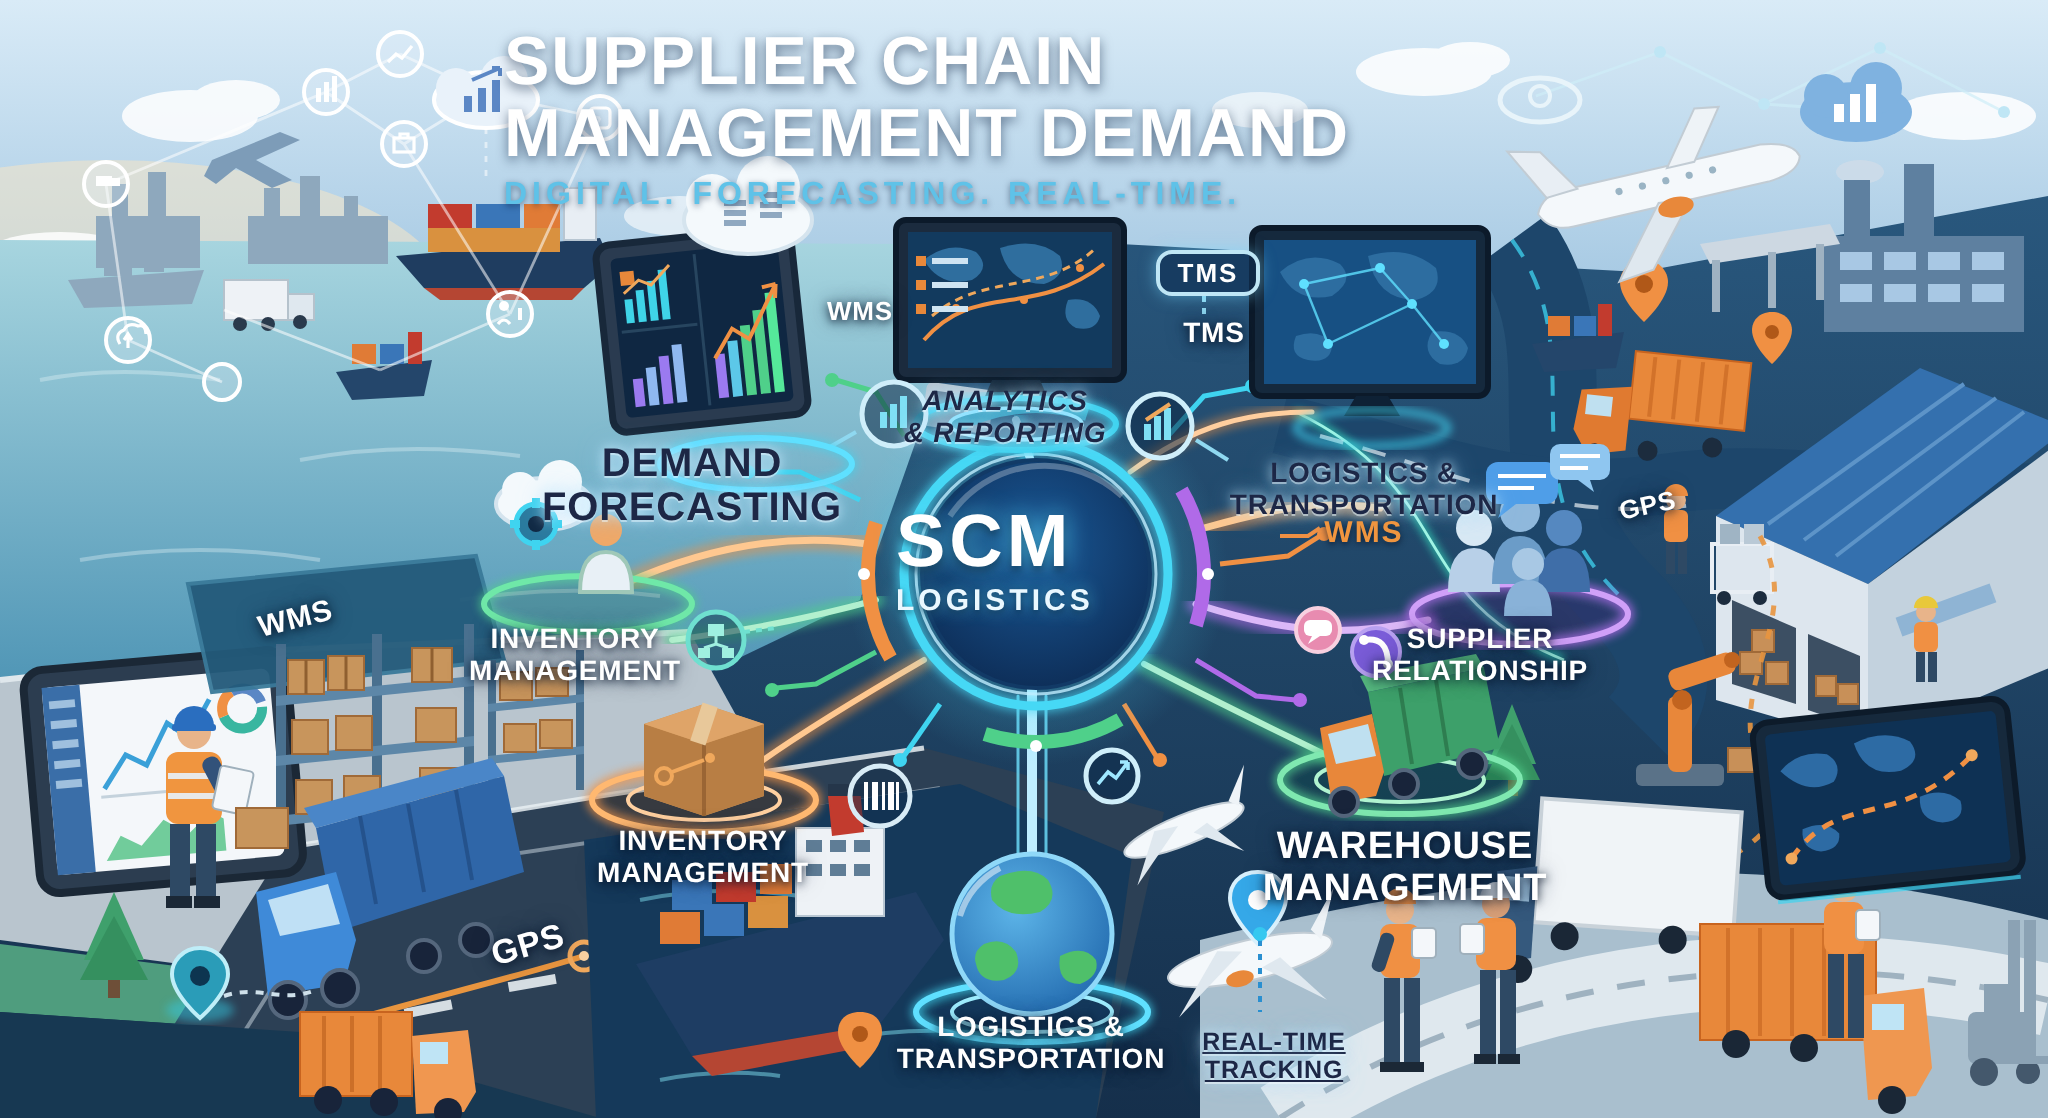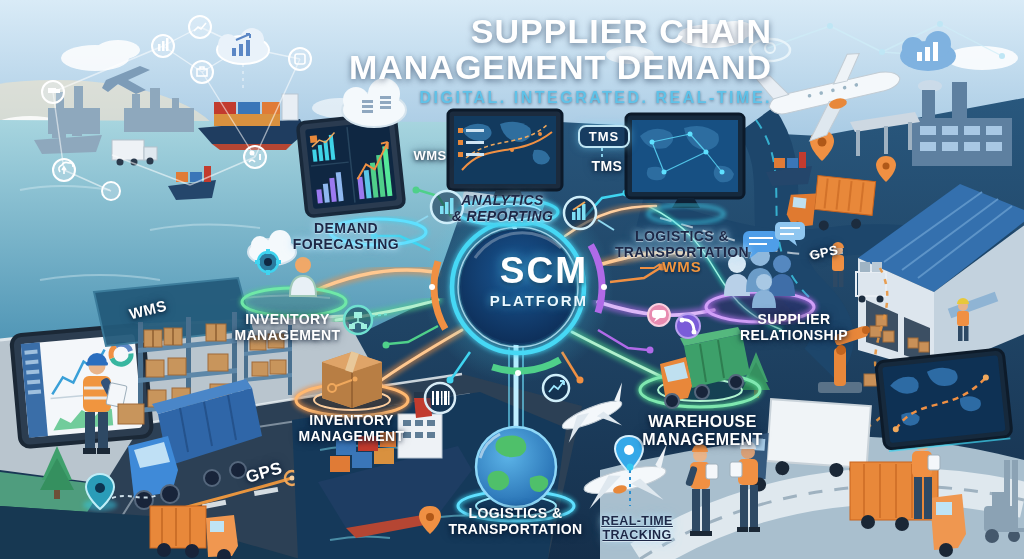--- a/index.html
+++ b/index.html
@@ -3,37 +3,37 @@
 <meta charset="utf-8">
 <style>
   html,body{margin:0;padding:0;background:#0c1c2e;}
   .stage{position:relative;width:1024px;height:559px;overflow:hidden;
          font-family:"Liberation Sans",sans-serif;background:#1d4066;}
   svg.scene{position:absolute;left:0;top:0;width:1024px;height:559px;display:block;}
   .lbl{position:absolute;text-align:center;font-weight:bold;white-space:pre-line;
        line-height:1.12;letter-spacing:.4px;pointer-events:none;}
   .lbl.dark{color:#1d2746;text-shadow:0 0 6px rgba(205,238,255,.95),0 0 12px rgba(150,215,255,.65),0 1px 0 rgba(255,255,255,.5);}
   .lbl.light{color:#ffffff;text-shadow:0 1px 4px rgba(6,18,38,.9),0 0 10px rgba(10,30,60,.6);}
-  .title-wrap{position:absolute;left:252px;top:14px;width:520px;text-align:right;}
+  .title-wrap{position:absolute;left:252px;top:14px;width:520px;text-align:left;}
   .title-line{color:#fff;font-size:34px;font-weight:bold;letter-spacing:1px;line-height:1.05;
               text-shadow:0 2px 6px rgba(10,30,60,.55);}
   .subtitle{margin-top:4px;color:#5fc2e8;font-size:16px;font-weight:bold;letter-spacing:2.5px;
             text-shadow:0 1px 3px rgba(10,30,60,.5);}
-  .hub-text{position:absolute;left:448px;top:252px;width:140px;text-align:right;pointer-events:none;}
+  .hub-text{position:absolute;left:448px;top:252px;width:140px;text-align:left;pointer-events:none;}
   .hub-title{color:#fff;font-size:37px;font-weight:bold;letter-spacing:2px;line-height:1;
              text-shadow:0 0 12px rgba(90,220,255,.8),0 2px 4px rgba(0,10,30,.7);}
   .hub-sub{color:#eaf8ff;font-size:15px;font-weight:bold;letter-spacing:2px;margin-top:3px;
            text-shadow:0 0 8px rgba(90,220,255,.8),0 1px 3px rgba(0,10,30,.7);}
-  .n-demand{left:266px;top:221px;width:160px;font-size:14px;}
+  .n-demand{left:266px;top:221px;width:160px;font-size:20px;}
   .n-analytics{left:425px;top:193px;width:155px;font-size:14px;font-style:italic;}
   .n-logright{left:596px;top:229px;width:172px;font-size:14px;}
-  .n-supplier{left:714px;top:312px;width:160px;font-size:14px;}
+  .n-supplier{left:660px;top:312px;width:160px;font-size:14px;}
   .n-invleft{left:210px;top:312px;width:155px;font-size:14px;}
   .n-invbot{left:274px;top:413px;width:155px;font-size:14px;}
-  .n-warehouse{left:625px;top:413px;width:155px;font-size:16px;}
+  .n-warehouse{left:625px;top:413px;width:155px;font-size:19px;}
   .n-logbot{left:428px;top:506px;width:175px;font-size:14px;}
   .n-realtime{left:578px;top:514px;width:118px;font-size:12.5px;text-decoration:underline;}
   .t-wmstop{left:405px;top:149px;width:50px;font-size:13px;}
   .t-tms2{left:582px;top:159px;width:50px;font-size:14px;}
   .t-wmsshelf{left:118px;top:302px;width:60px;font-size:15px;transform:rotate(-14deg);}
   .t-wmsorange{left:656px;top:259px;width:52px;font-size:15px;color:#f0953f;
                text-shadow:0 1px 3px rgba(10,20,40,.8);letter-spacing:1px;}
   .t-gpsright{left:798px;top:246px;width:52px;font-size:13px;transform:rotate(-12deg);}
   .t-gpsroad{left:232px;top:463px;width:64px;font-size:17px;transform:rotate(-16deg);}
   .tms-badge{position:absolute;left:578px;top:125px;width:48px;padding:2px 0;text-align:center;
@@ -959,26 +959,26 @@
   </g>
   <path d="M480,458 a40,40 0 0 1 20,-24" stroke="rgba(255,255,255,.5)" stroke-width="3" fill="none"></path>
 </g>
 
 <path d="M640,268 l14,0 l6,-4" stroke="#f09043" stroke-width="2" fill="none"></path>
 </svg>
 
 <div class="title-wrap">
   <div class="title-line">SUPPLIER CHAIN</div>
   <div class="title-line">MANAGEMENT DEMAND</div>
-  <div class="subtitle">DIGITAL. INTEGRATED. REAL-TIME.</div>
+  <div class="subtitle">DIGITAL. FORECASTING. REAL-TIME.</div>
 </div>
 
 <div class="hub-text">
   <div class="hub-title">SCM</div>
-  <div class="hub-sub">PLATFORM</div>
+  <div class="hub-sub">LOGISTICS</div>
 </div>
 
 <div class="lbl dark n-demand">DEMAND
 FORECASTING</div>
 <div class="lbl dark n-analytics">ANALYTICS
 &amp; REPORTING</div>
 <div class="lbl dark n-logright">LOGISTICS &amp;
 TRANSPORTATION</div>
 <div class="lbl light n-supplier">SUPPLIER
 RELATIONSHIP</div>

